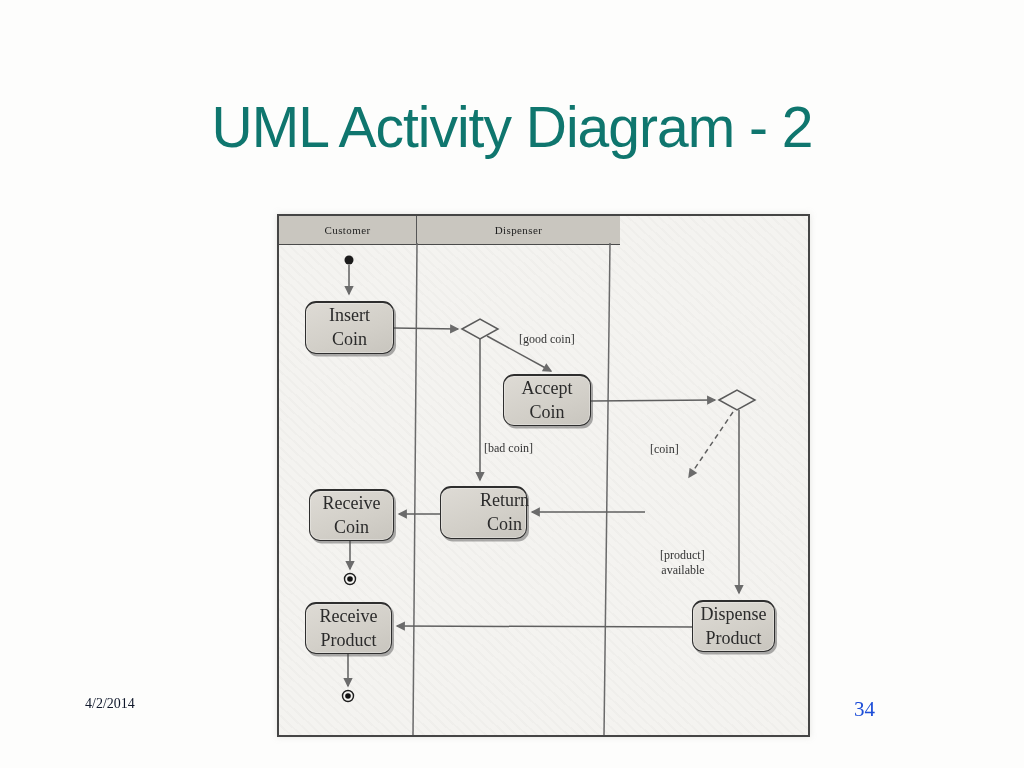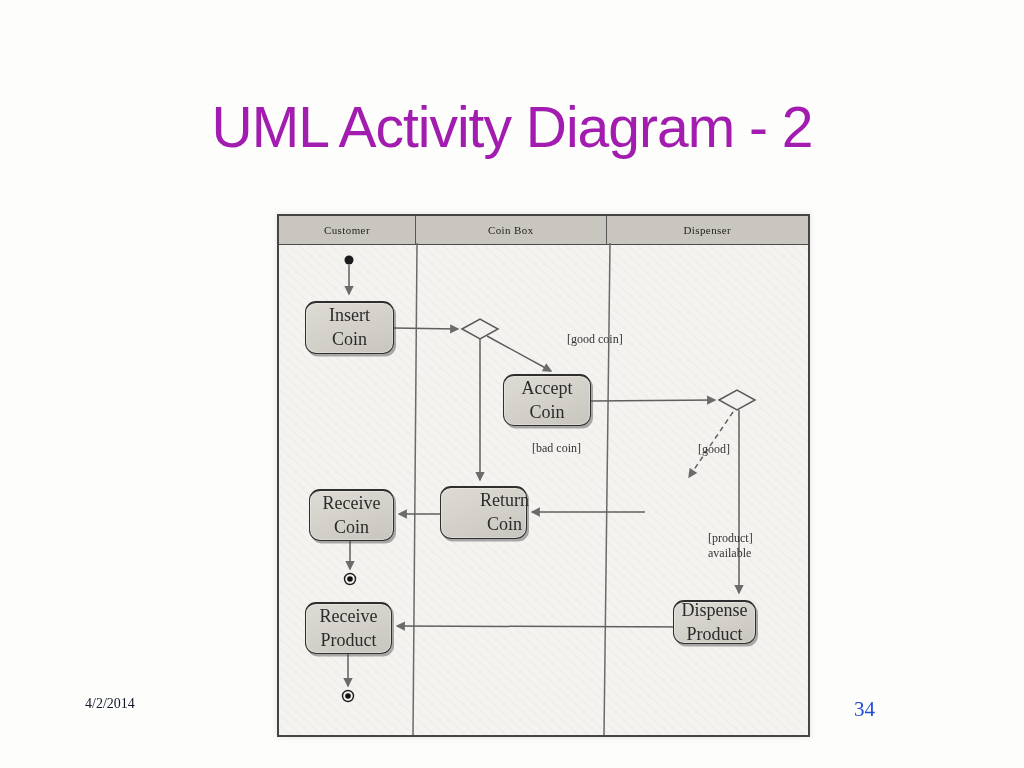--- a/index.html
+++ b/index.html
@@ -1,56 +1,55 @@
 <!DOCTYPE html>
 <html><head>
 <meta charset="utf-8">
 <style>
   html,body{margin:0;padding:0;}
   .slide{position:relative;width:1024px;height:768px;background:#fdfdfc;overflow:hidden;
          font-family:"Liberation Serif",serif;}
   .title{position:absolute;top:94px;left:0;width:1024px;text-align:center;margin:0;
          font-family:"Liberation Sans",sans-serif;font-weight:400;font-size:57px;
-         letter-spacing:-1px;color:#a21caf;}
+         letter-spacing:-1px;color:#0f766e;}
   
   .diagram{position:absolute;left:277px;top:214px;width:533px;height:523px;
            background:#f4f3f0;
            background-image:repeating-linear-gradient(43deg,rgba(140,140,135,.045) 0 2px,transparent 2px 7px);
            border:2px solid #454545;box-sizing:border-box;
            box-shadow:0 0 6px rgba(180,180,175,.35);}
   .lane-headers{position:absolute;left:0;top:0;width:100%;height:29px;display:flex;}
   .lane-header{background:#c9c6bf;border-bottom:1.6px solid #4a4a4a;box-sizing:border-box;
                display:flex;align-items:center;justify-content:center;
                font-size:11px;color:#1f1f1f;letter-spacing:.4px;}
   .lane-header.w1{width:138px;border-right:1.4px solid #565656;}
   .lane-header.w2{width:192px;border-right:1.4px solid #565656;}
   .lane-header.w3{width:203px;}
   .connectors{position:absolute;left:0;top:0;}
   .node{position:absolute;box-sizing:border-box;
         background:linear-gradient(160deg,#dedbd5 0%,#d2cfc8 60%,#c8c5be 100%);
         border:1.6px solid #2e2e2e;border-top-width:2.6px;border-radius:11px;
         box-shadow:2px 2.5px 0 rgba(75,75,75,.45), inset 0 0 0 1px rgba(255,255,255,.28);
         display:flex;align-items:center;justify-content:center;text-align:center;
         font-size:18px;line-height:1.32;color:#2b2b2b;white-space:pre-line;}
-  .guard{position:absolute;font-size:12px;color:#333;white-space:pre-line;line-height:1.25;margin-left:48px;}
+  .guard{position:absolute;font-size:12px;color:#333;white-space:pre-line;line-height:1.25;}
   .footer-date{position:absolute;left:85px;top:696px;font-size:14px;color:#0f172a;font-family:Liberation Serif, serif;}
   .footer-page{position:absolute;left:854px;top:697px;font-size:21px;color:#1d4ed8;}
 </style>
 </head>
 <body>
 
 <div class="slide">
 
   <h1 class="title">UML Activity Diagram - 2</h1>
 
   <div class="diagram">
 
     <div class="lane-headers">
       <div class="lane-header w1">Customer</div>
-      <div class="lane-header w2">Coin Box</div>
       <div class="lane-header w3">Dispenser</div>
     </div>
 
     <svg class="connectors" width="529" height="519" viewBox="0 0 529 519">
       <defs>
         <marker id="ah" viewBox="0 0 10 10" refX="8.5" refY="5" markerWidth="7" markerHeight="6.2" orient="auto">
           <path d="M0,0 L10,5 L0,10 z" fill="#6b6b6b"></path>
         </marker>
       </defs>
       <g stroke="#5f5f5f" stroke-width="1.5" fill="none">
@@ -94,27 +93,27 @@
     <div class="node" style="left:26px;top:85px;width:89px;height:53px;">Insert
 Coin</div>
     <div class="node" style="left:224px;top:158px;width:88px;height:52px;">Accept
 Coin</div>
     <div class="node" style="left:161px;top:270px;width:87px;height:53px;padding-left:42px;">Return
 Coin</div>
     <div class="node" style="left:30px;top:273px;width:85px;height:52px;">Receive
 Coin</div>
     <div class="node" style="left:26px;top:386px;width:87px;height:52px;">Receive
 Product</div>
-    <div class="node" style="left:394px;top:384px;width:83px;height:44px;">Dispense
+    <div class="node" style="left:413px;top:384px;width:83px;height:52px;">Dispense
 Product</div>
 
     <div class="guard" style="left:240px;top:116px;">[good coin]</div>
     <div class="guard" style="left:205px;top:225px;">[bad coin]</div>
-    <div class="guard" style="left:371px;top:226px;">[good]</div>
-    <div class="guard" style="left:381px;top:315px;">[product]
+    <div class="guard" style="left:371px;top:226px;">[coin]</div>
+    <div class="guard" style="left:381px;top:332px;text-align:right;">[product]
 available</div>
 
   </div>
 
   <div class="footer-date">4/2/2014</div>
   <div class="footer-page">34</div>
 
 </div>
 
 </body></html>

